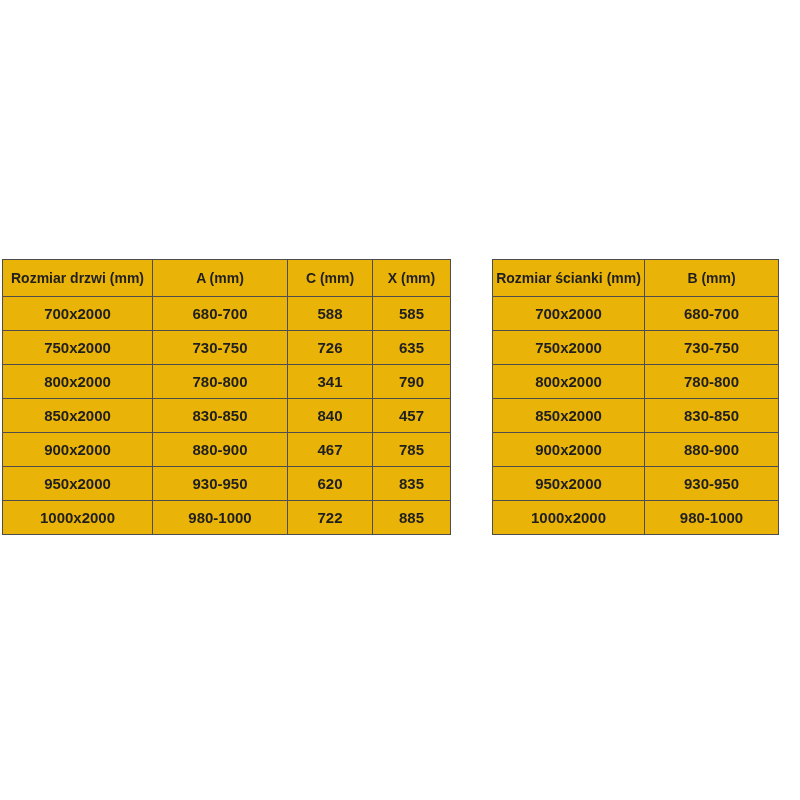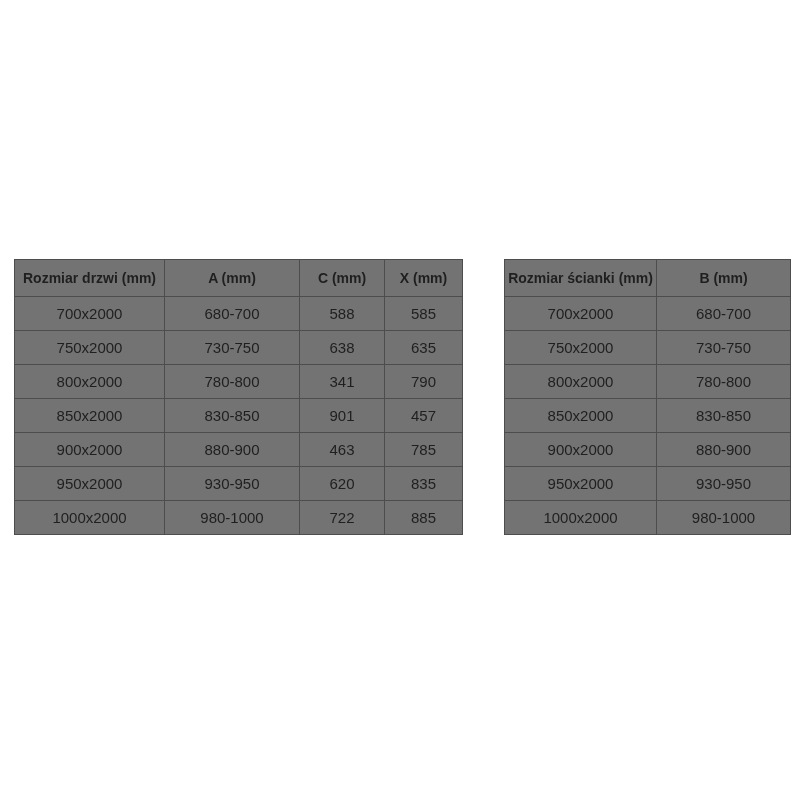--- a/index.html
+++ b/index.html
@@ -14,39 +14,38 @@
     position: relative;
     width: 800px;
     height: 800px;
     background: #ffffff;
     overflow: hidden;
   }
   table.spec {
     position: absolute;
     border-collapse: collapse;
     table-layout: fixed;
-    background: #737373;
+    background: #eab308;
     color: #1f1f1f;
-    margin-left: 12px;
   }
   table.spec th, table.spec td {
     border: 1px solid #4d4d4d;
     text-align: center;
     vertical-align: middle;
     padding: 0;
     overflow: hidden;
     white-space: nowrap;
   }
   table.spec th {
     font-weight: bold;
     font-size: 14px;
     height: 36px;
   }
   table.spec td {
-    font-weight: normal;
+    font-weight: bold;
     font-size: 15px;
     height: 33px;
   }
   #doors-table {
     left: 2px;
     top: 259px;
     width: 448px;
   }
   #doors-table col.c1 { width: 150px; }
   #doors-table col.c2 { width: 135px; }
@@ -83,39 +82,39 @@
     <tbody>
         <tr>
           <td>700x2000</td>
           <td>680-700</td>
           <td>588</td>
           <td>585</td>
         </tr>
         <tr>
           <td>750x2000</td>
           <td>730-750</td>
-          <td>638</td>
+          <td>726</td>
           <td>635</td>
         </tr>
         <tr>
           <td>800x2000</td>
           <td>780-800</td>
           <td>341</td>
           <td>790</td>
         </tr>
         <tr>
           <td>850x2000</td>
           <td>830-850</td>
-          <td>901</td>
+          <td>840</td>
           <td>457</td>
         </tr>
         <tr>
           <td>900x2000</td>
           <td>880-900</td>
-          <td>463</td>
+          <td>467</td>
           <td>785</td>
         </tr>
         <tr>
           <td>950x2000</td>
           <td>930-950</td>
           <td>620</td>
           <td>835</td>
         </tr>
         <tr>
           <td>1000x2000</td>

